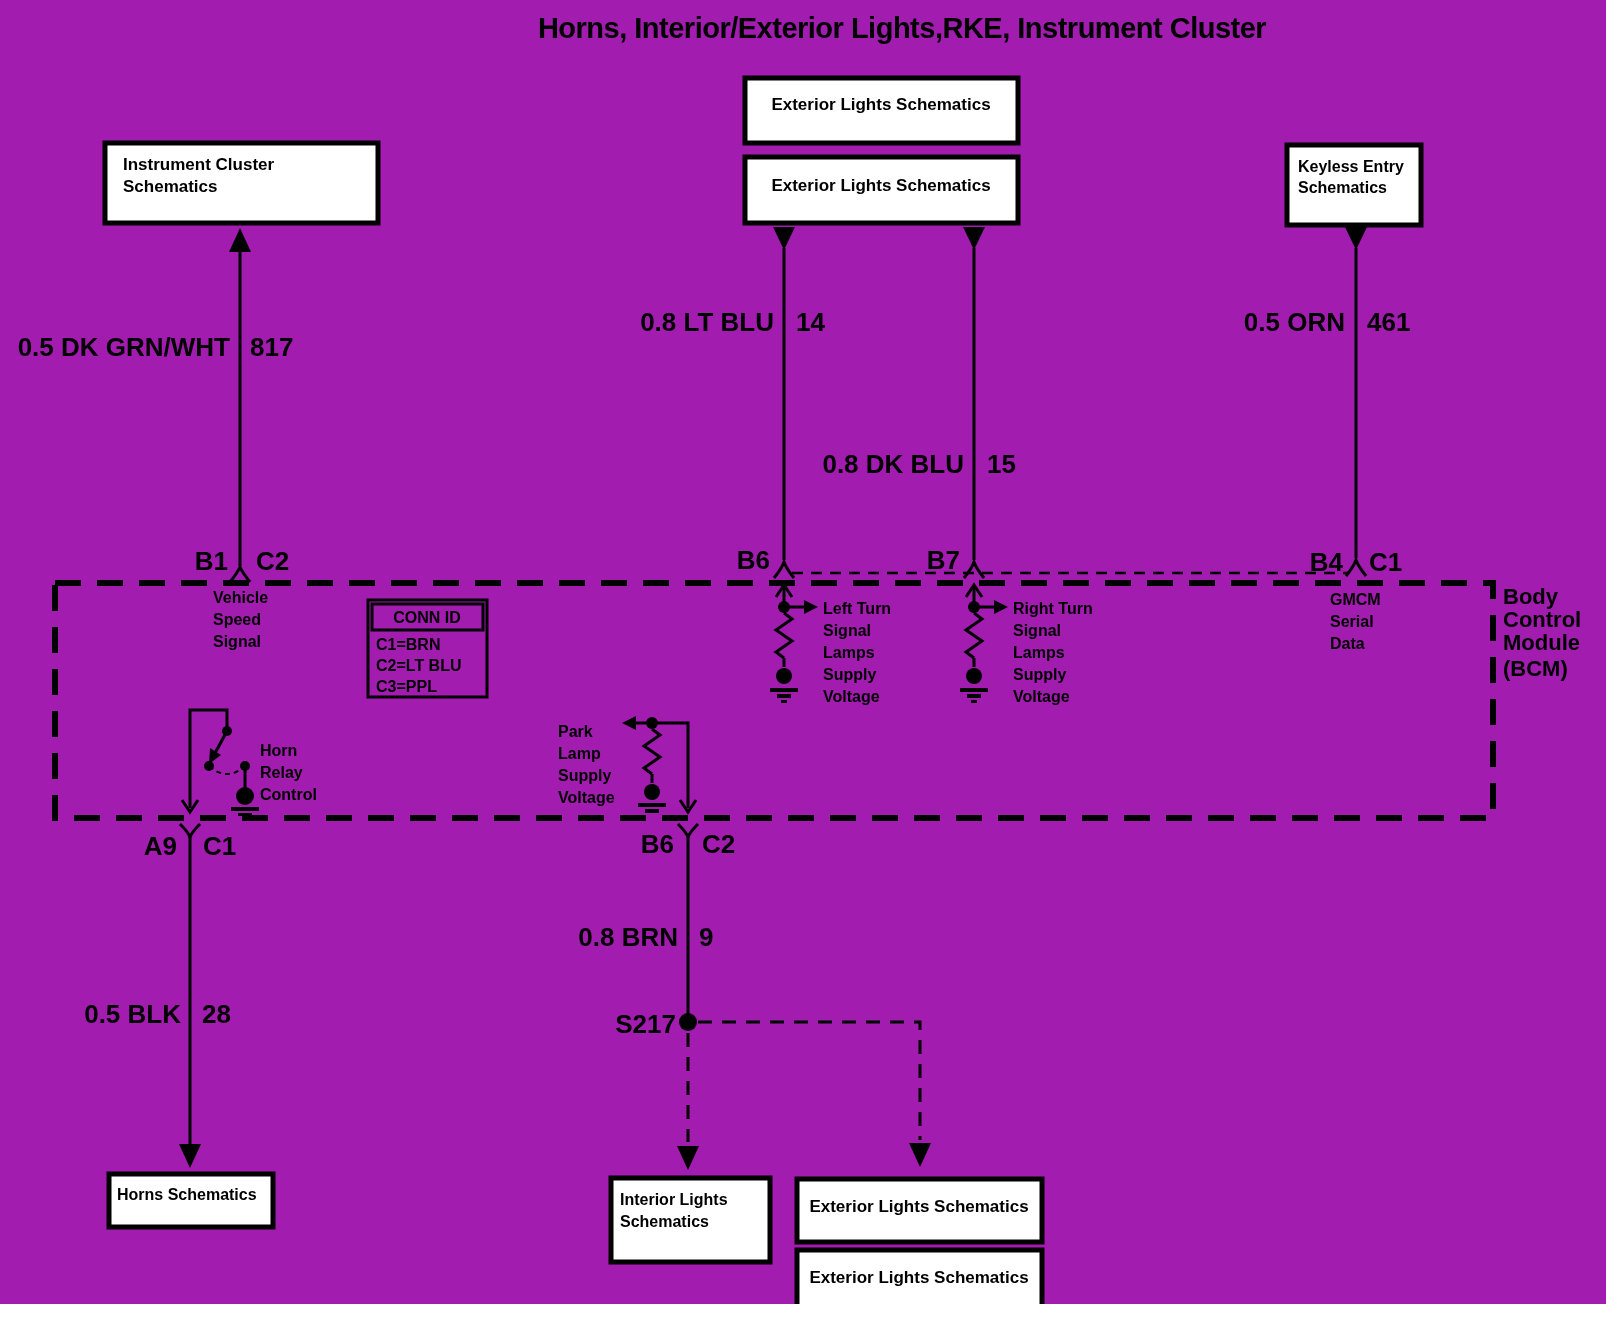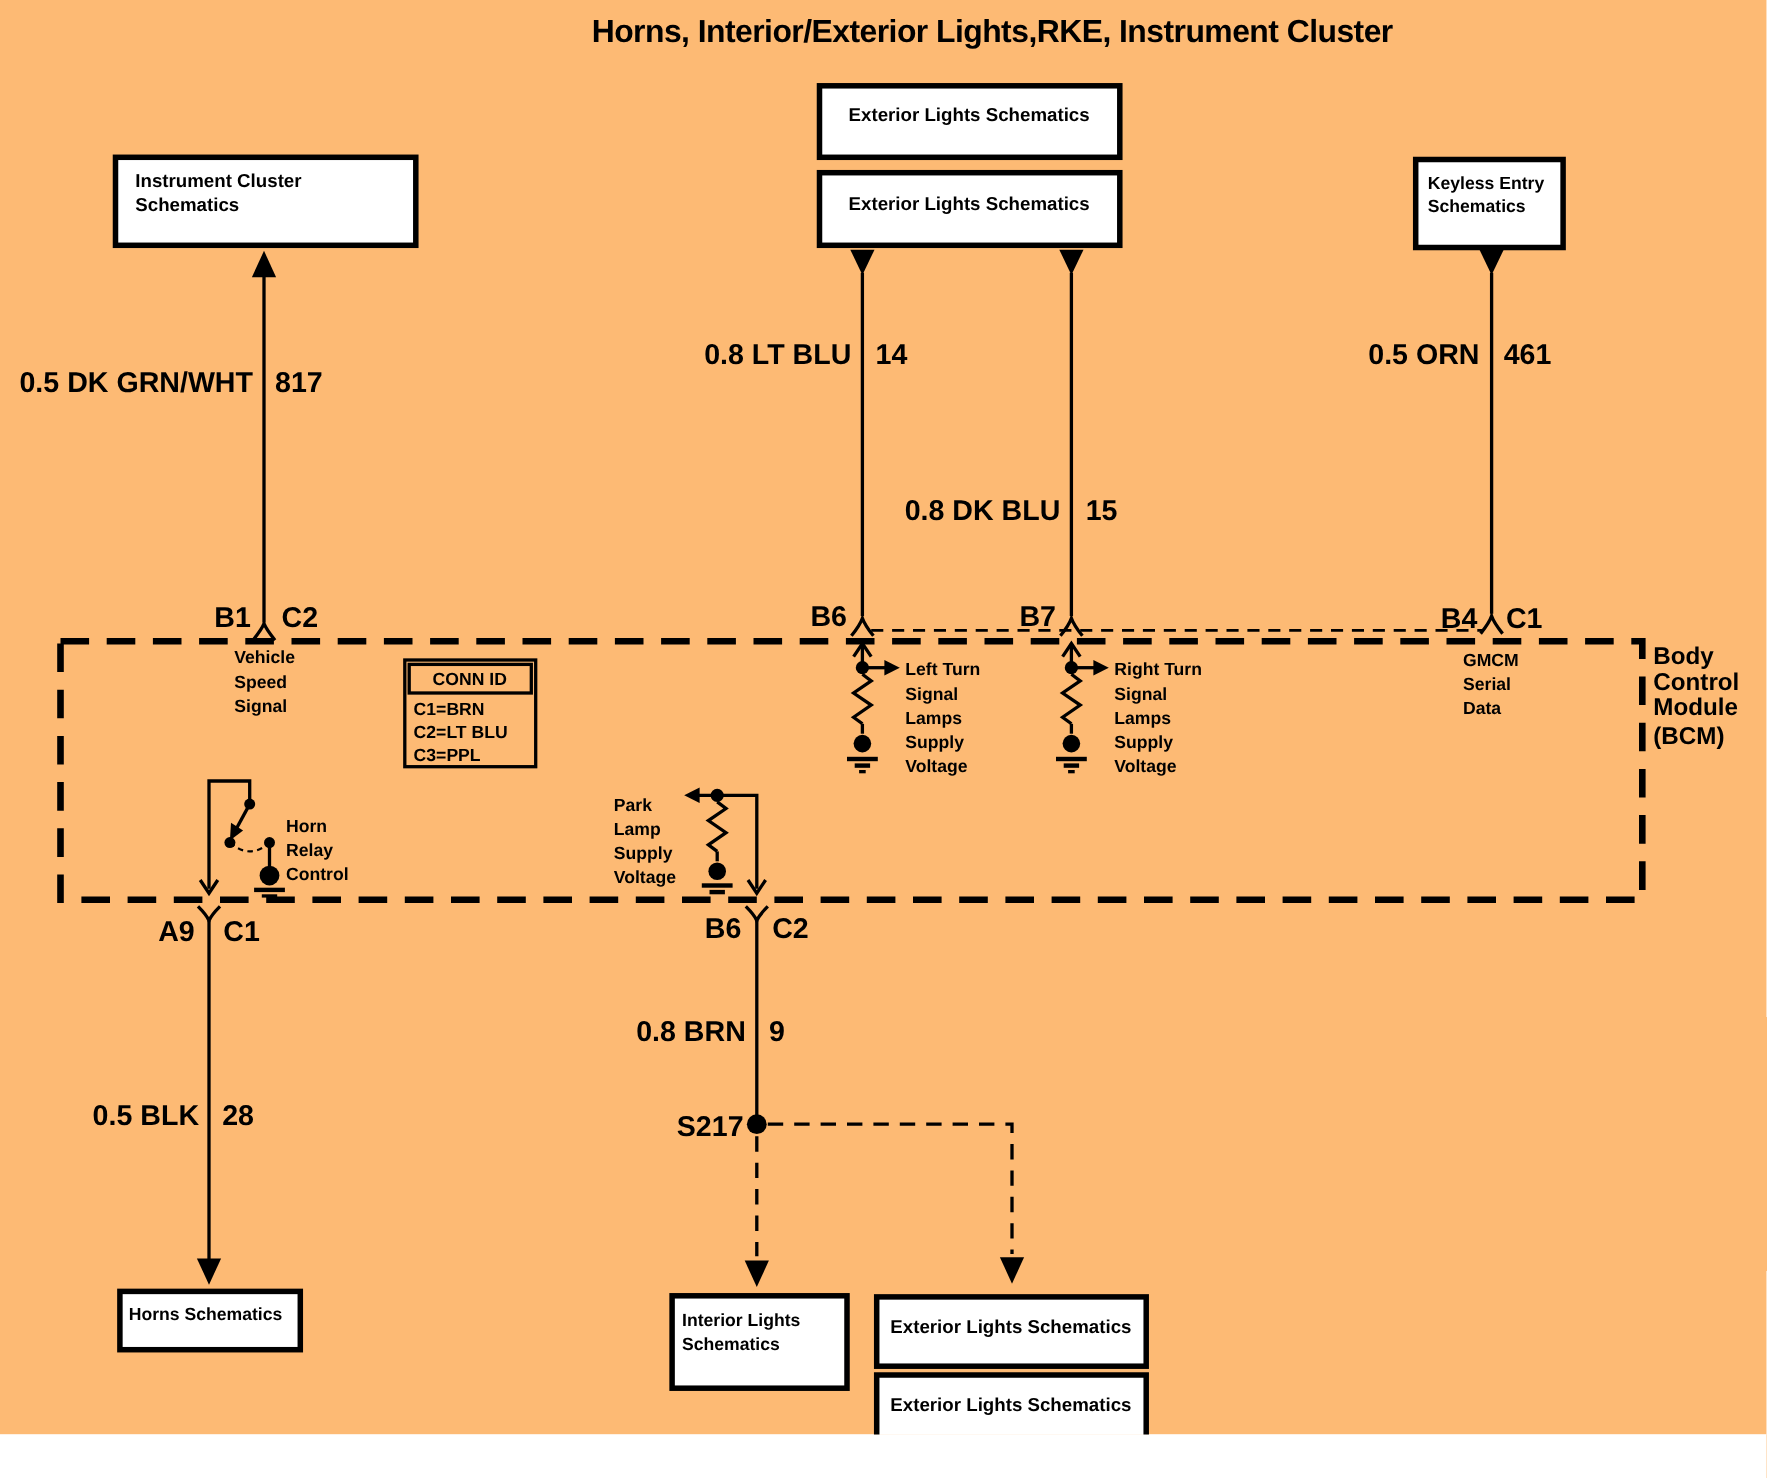--- a/index.html
+++ b/index.html
@@ -1,16 +1,16 @@
 <!DOCTYPE html>
 <html><head>
 <meta charset="utf-8">
 <style>
   html,body{margin:0;padding:0;background:#ffffff;}
-  .page{width:1606px;height:1304px;position:relative;background:#fdba74;}
+  .page{width:1606px;height:1304px;position:relative;background:#a21caf;}
   svg text{font-family:"Liberation Sans","DejaVu Sans",sans-serif;font-weight:bold;fill:#000;}
   .t16{font-size:16px;}
   .t17{font-size:17px;}
   .t22{font-size:22px;}
   .t26{font-size:26px;}
   .title{font-size:29px;letter-spacing:-0.5px;}
   .end{text-anchor:end;}
   .mid{text-anchor:middle;}
   .w{stroke:#000;stroke-width:3;fill:none;}
   .box{stroke:#000;stroke-width:5;fill:#fff;}

